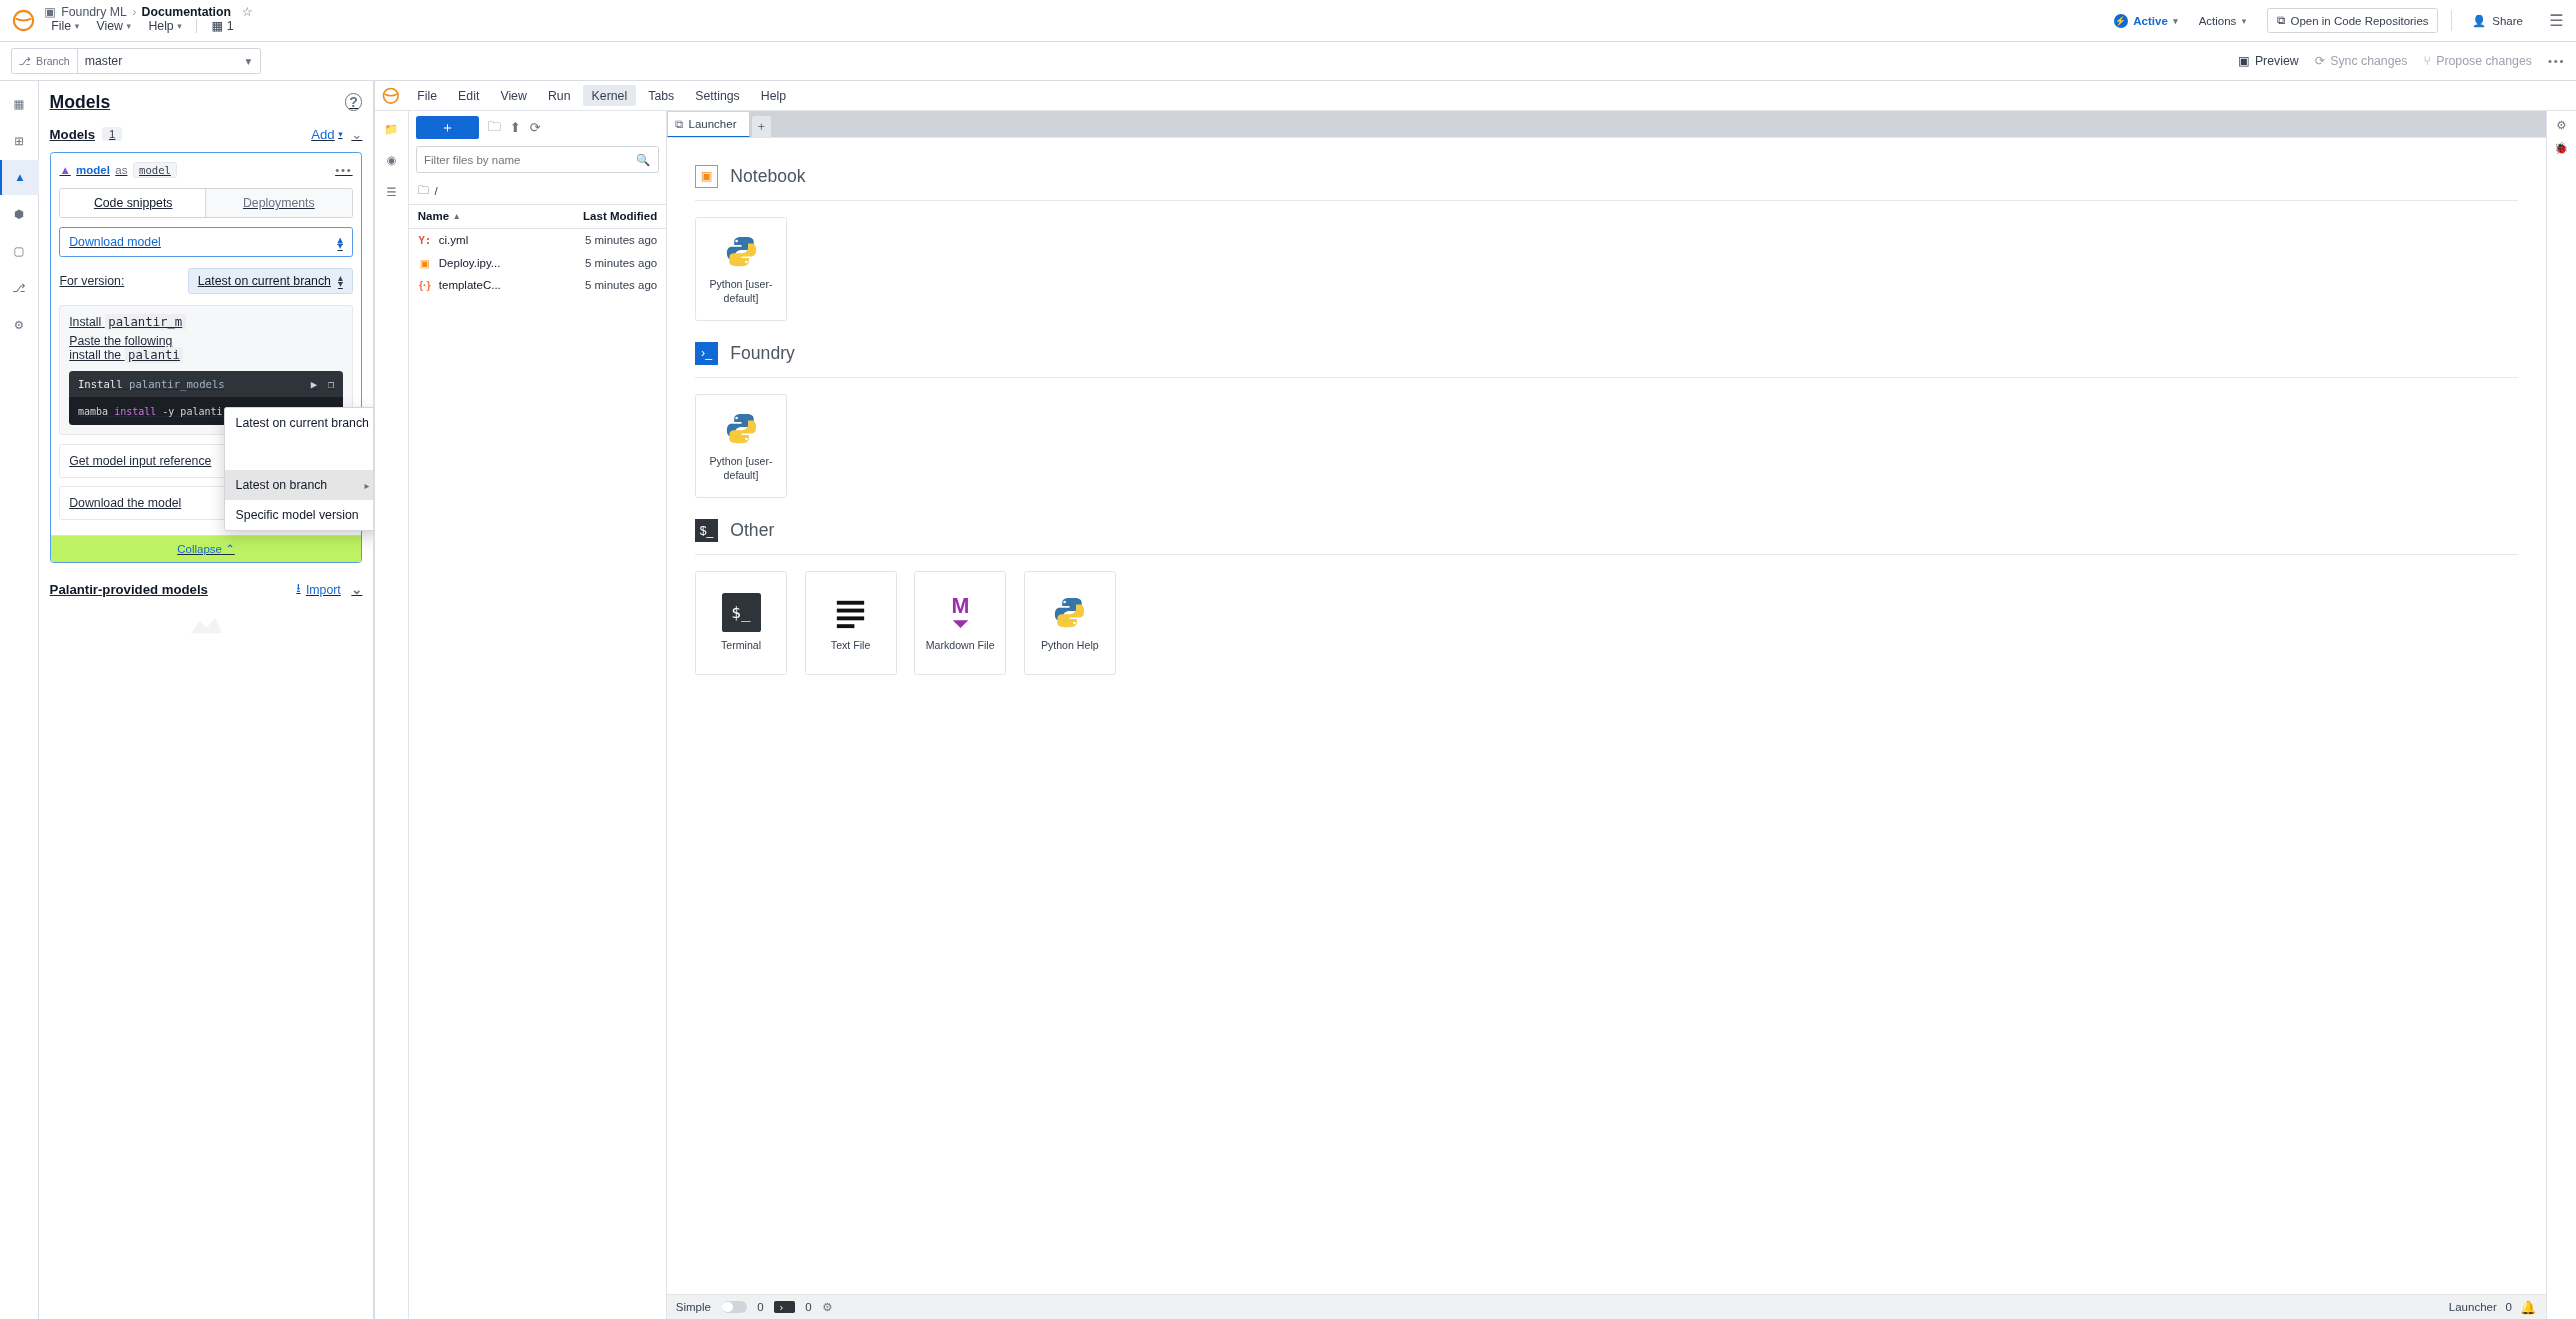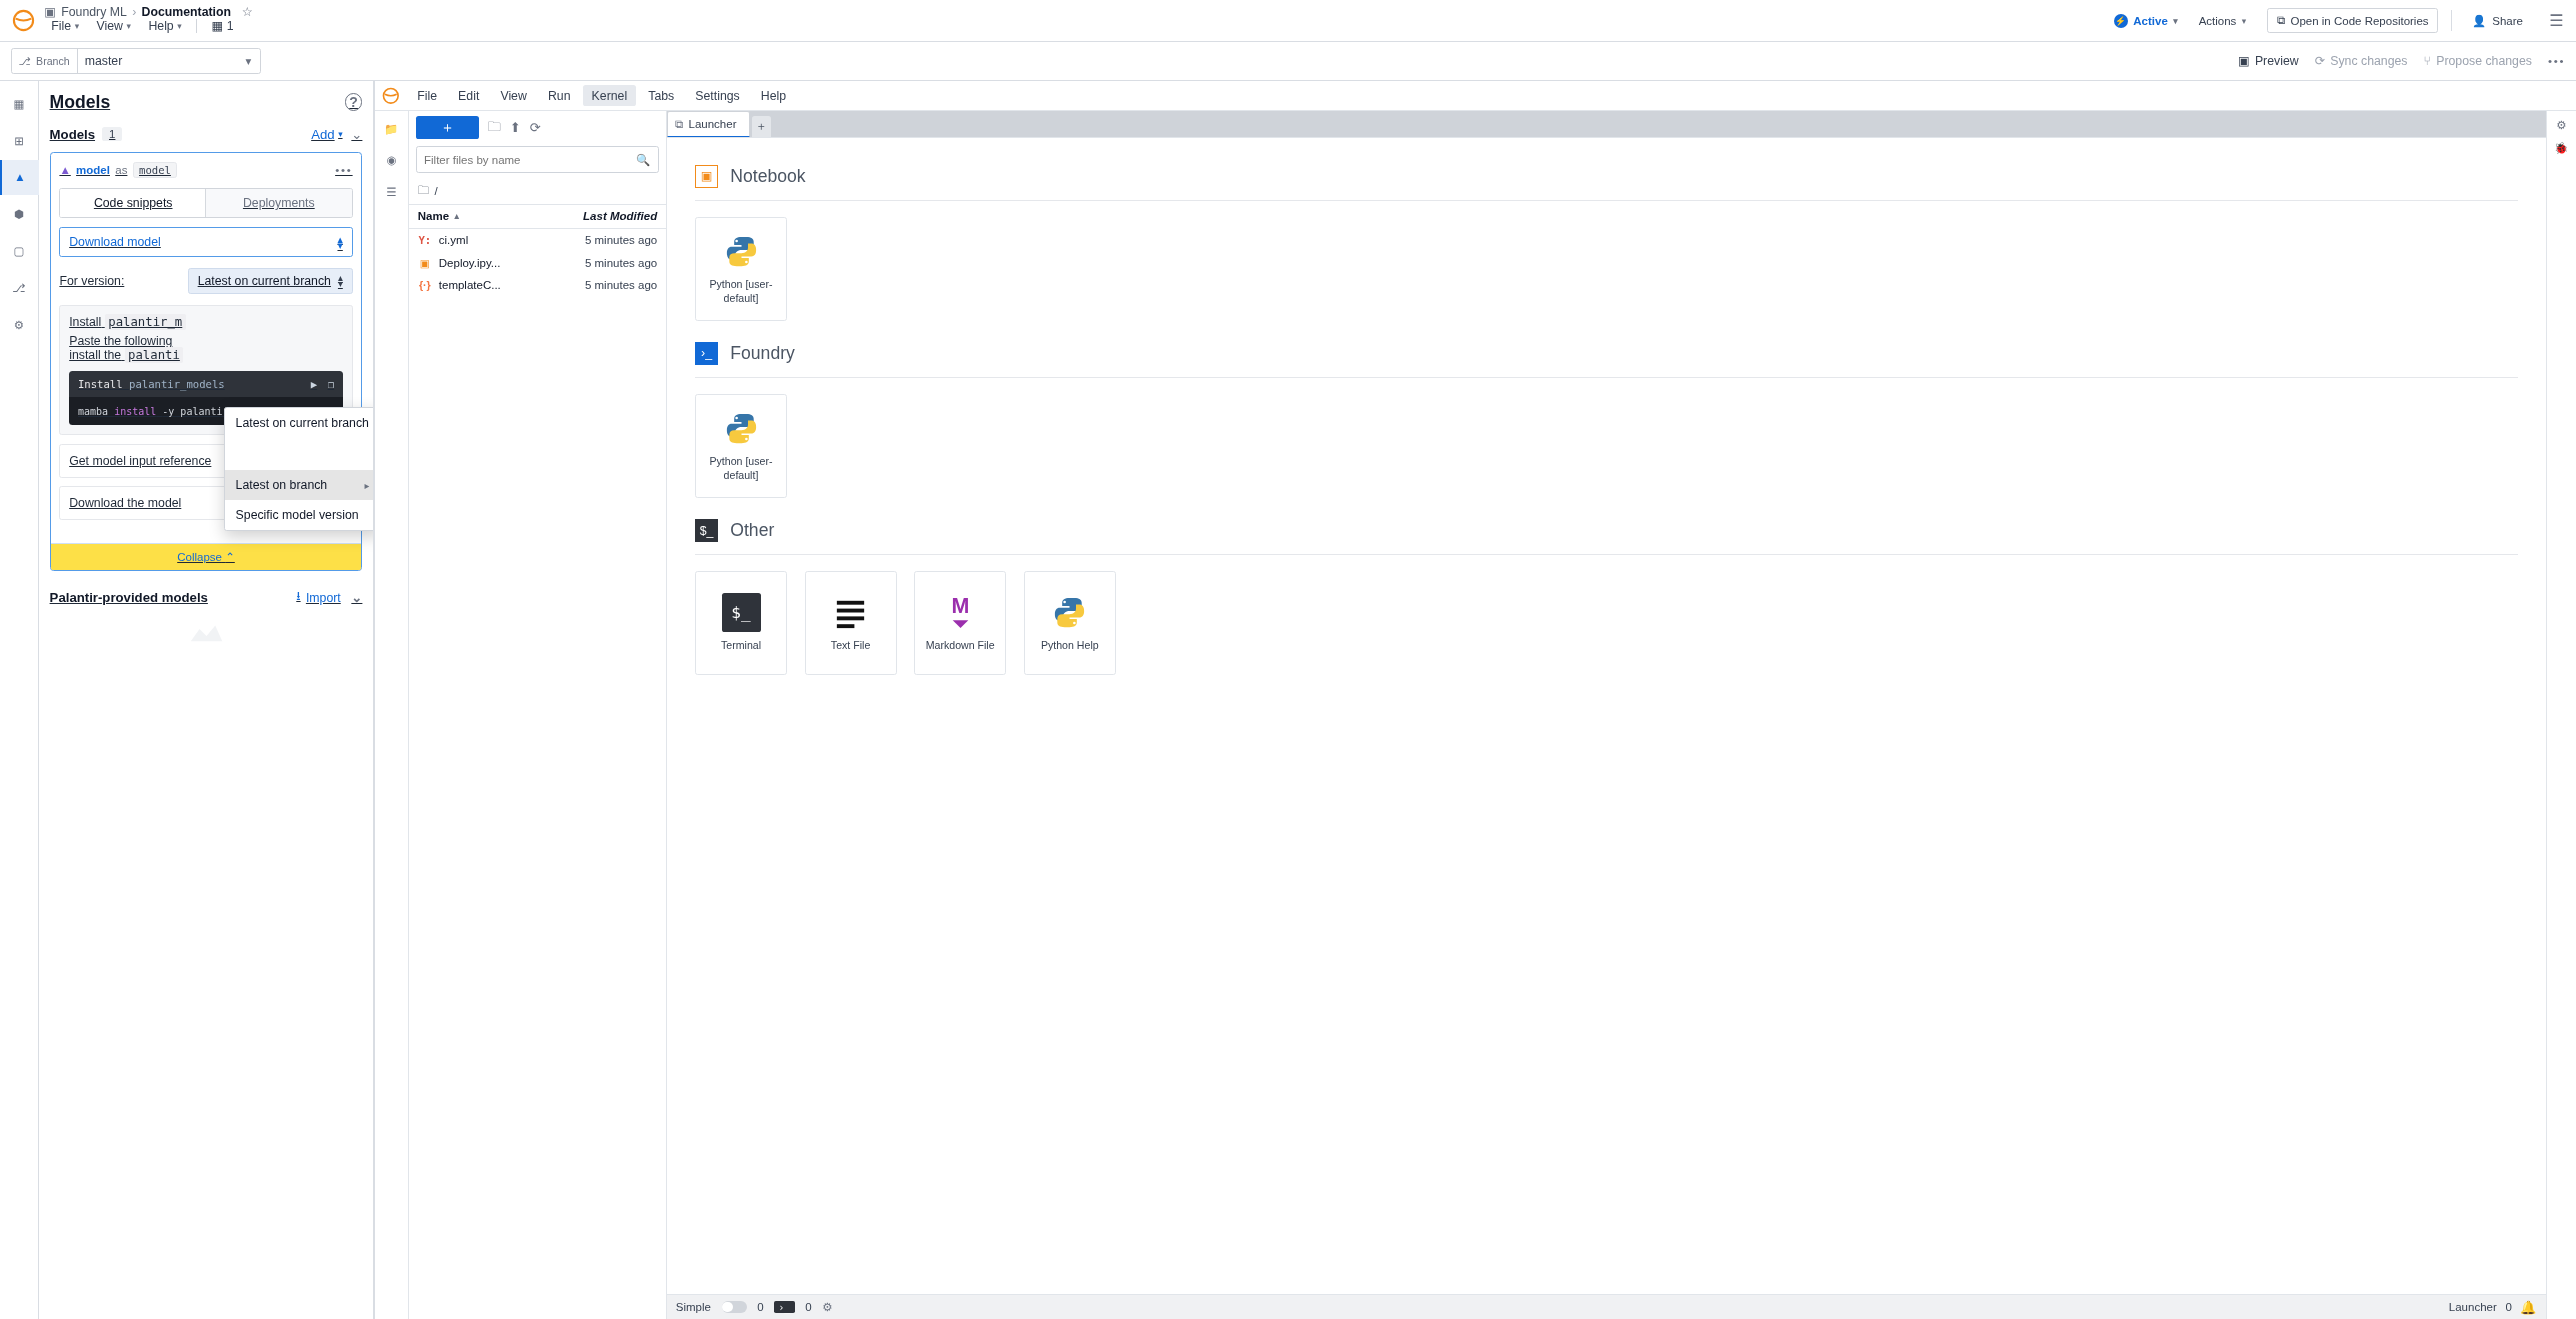--- a/index.html
+++ b/index.html
@@ -84,21 +84,21 @@
 .inst-block .mono { font-family: ui-monospace, Menlo, monospace; background:#efeff2; padding:0.9px 3.5px; border-radius:1.8px; }
 .code-head { background:#2f333a; color:#e5e7eb; border-radius:3.5px 3.5px 0 0; padding:7px 8.8px; display:flex; align-items:center; font-family: ui-monospace, Menlo, monospace; font-size:10.6px; margin-top:8.8px; }
 .code-head .play { margin-left:auto; color:#cbd5e1; margin-right:10.6px; cursor:pointer; }
 .code-head .copy { color:#cbd5e1; cursor:pointer; }
 .code-body { background:#1b1e24; color:#d1d5db; padding:8.8px; font-family: ui-monospace, Menlo, monospace; font-size:10px; border-radius:0 0 3.5px 3.5px; white-space:nowrap; overflow:hidden; }
 .code-body .kw { color:#c678dd; }
 
 .acc-row { margin:8.8px 8.8px 0 8.8px; border:0.9px solid #e5e7eb; border-radius:2.6px; padding:8.8px; display:flex; align-items:center; font-size:12.3px; cursor:pointer; }
 .acc-row .chev { margin-left:auto; color:#6b7280; }
 
-.collapse-row { background:#fde047; text-align:center; padding:6.2px 0; color:#1169d6; font-size:11.5px; font-weight:500; border-top:0.9px solid #cfe0f5; cursor:pointer; margin-top:23px; border-radius:0 0 2.6px 2.6px; }
+.collapse-row { background:#bef264; text-align:center; padding:6.2px 0; color:#1169d6; font-size:11.5px; font-weight:500; border-top:0.9px solid #cfe0f5; cursor:pointer; margin-top:15px; border-radius:0 0 2.6px 2.6px; }
 
 .pal-row { display:flex; align-items:center; margin-top:16px; font-size:13.2px; font-weight:600; color:#111827;justify-content:flex-end; }
 .pal-row .imp { margin-left:auto; color:#1169d6; font-weight:500; display:flex; align-items:center; gap:5.3px; cursor:pointer; font-size:12.3px; }
 .pal-row .chev-btn { margin-left:10.6px; }
 
 .ghost-shape { margin:14px auto 0 auto; width:35px; height:23px; opacity:.35; }
 
 
 .jwrap { flex:1; display:flex; flex-direction:column; min-width:0; border-left:0.9px solid #d9dde3; }
 .jtop { display:flex; align-items:center; height:30px; padding:0 7px; border-bottom:0.9px solid #e1e5ea; gap:3.5px; }
@@ -113,21 +113,21 @@
 .filescol { width:259px; border-right:0.9px solid #e1e5ea; border-left:0.9px solid #e1e5ea; display:flex; flex-direction:column; }
 .filescol .ftoolbar { display:flex; align-items:center; gap:8.8px; padding:5.3px 7px; }
 .newbtn { background:#1169d6; color:#fff; border-radius:2.6px; width:63px; height:23px; display:flex; align-items:center; justify-content:center; cursor:pointer; font-size:14px; }
 .ticon { color:#6b7280; cursor:pointer; font-size:13.2px; }
 .filterbox { margin:1.8px 7px 5.3px 7px; border:0.9px solid #cfd4db; border-radius:2.6px; height:26.4px; display:flex; align-items:center; padding:0 7px; }
 .filterbox input { border:none; outline:none; flex:1; font-size:11.5px; color:#374151; background:transparent; }
 .filterbox .s { color:#6b7280; }
 .crumb { padding:3.5px 8.8px; font-size:11.5px; color:#374151; display:flex; align-items:center; gap:5.3px; }
 .gridhead { display:flex; border-top:0.9px solid #e1e5ea; border-bottom:0.9px solid #e1e5ea; font-size:11.5px; font-weight:600; color:#111827; }
 .gridhead .c1 { flex:1; padding:5.3px 8.8px; display:flex; align-items:center; gap:5.3px; }
-.gridhead .c2 { width:106px; padding:5.3px 8.8px; text-align:right;font-style:italic; }
+.gridhead .c2 { width:106px; padding:5.3px 8.8px; text-align:right; }
 .frow { display:flex; font-size:11.5px; color:#111827; }
 .frow .c1 { flex:1; padding:5.3px 8.8px; display:flex; align-items:center; gap:7px; overflow:hidden; white-space:nowrap; text-overflow:ellipsis; }
 .frow .c2 { width:106px; padding:5.3px 8.8px; text-align:right; color:#374151; }
 .ficon { width:14px; display:flex; justify-content:center; font-size:10.6px; }
 .fy { color:#d54; font-weight:700; font-family: ui-monospace, monospace; }
 .fnb { color:#f28b1a; }
 .fjs { color:#f4733e; font-weight:700; }
 
 .launcharea { flex:1; display:flex; flex-direction:column; background:#f0f1f3; min-width:0; }
 .tabstrip { display:flex; align-items:flex-end; height:26.4px; background:#cfd3d9; }

